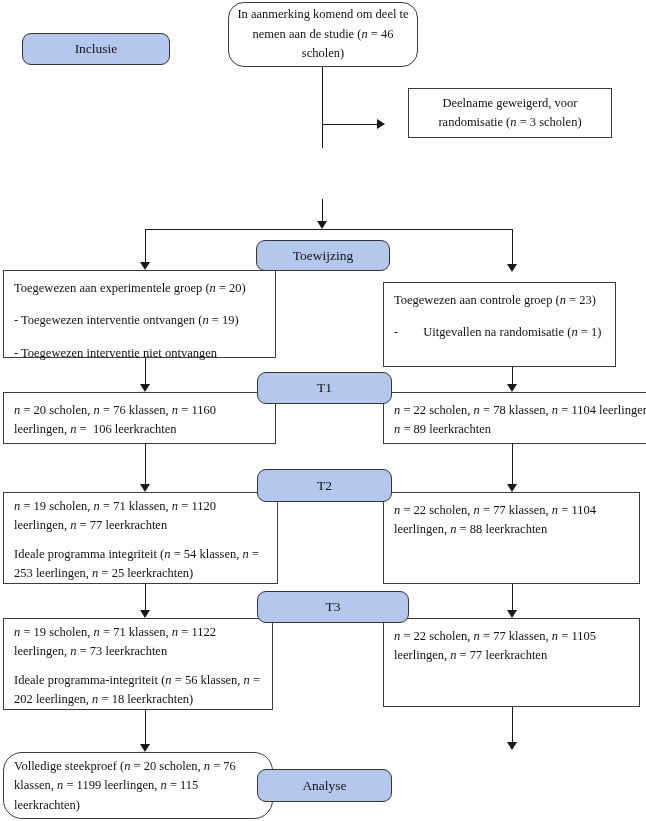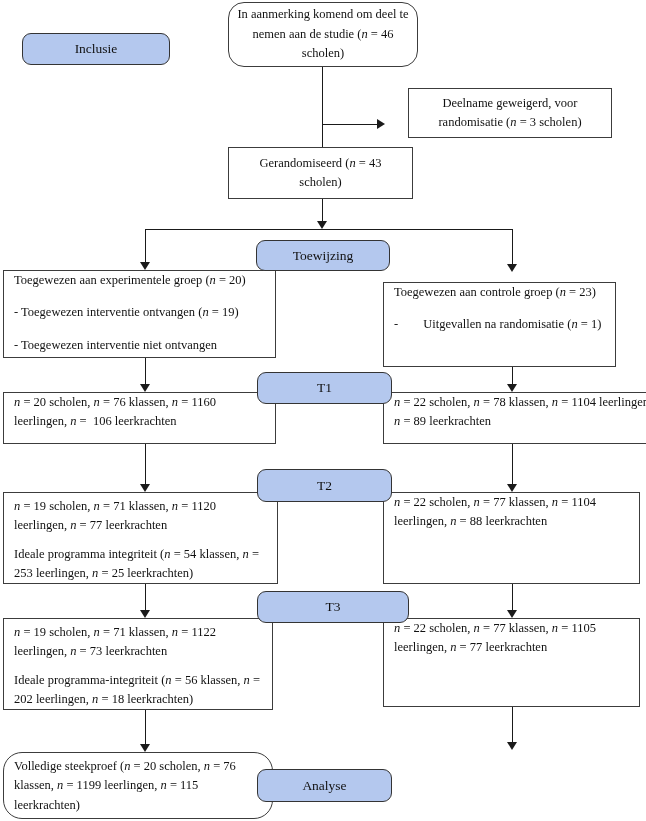--- a/index.html
+++ b/index.html
@@ -4,21 +4,21 @@
 <style>
   html,body{margin:0;padding:0;background:#fff;}
   #canvas{
     position:relative;width:646px;height:821px;background:#fff;
     font-family:"Liberation Serif","DejaVu Serif",serif;color:#111;
   }
   
   .wbox{
     position:absolute;box-sizing:border-box;background:#fff;
     border:1px solid #3c3c3c;font-size:12.5px;line-height:1.55;
-    padding:0 10px;z-index:1;
+    padding:8px 10px;z-index:1;
   }
   .wbox.center{display:flex;align-items:center;justify-content:center;text-align:center;padding:2px 8px;}
   .wbox p{margin:0;}
   .wbox p + p{margin-top:9px;}
   .wbox.wide-gap p + p{margin-top:13px;}
   
   .stage{
     position:absolute;box-sizing:border-box;z-index:3;
     background:var(--stage-fill,#b4c8ee);border:1px solid var(--stage-border,#343434);
     border-radius:9px;display:flex;align-items:center;justify-content:center;
@@ -109,23 +109,20 @@
   <div class="arrow-down aR5"></div>
 
   <div class="wbox center b-eligible">
     <p>In aanmerking komend om deel te nemen aan de studie (<i>n</i> = 46 scholen)</p>
   </div>
 
   <div class="wbox center b-declined">
     <p>Deelname geweigerd, voor randomisatie (<i>n</i> = 3 scholen)</p>
   </div>
 
-  <div class="wbox center b-randomized">
-    <p>Gerandomiseerd (<i>n</i> = 43 scholen)</p>
-  </div>
 
   <div class="wbox wide-gap b-alloc-exp">
     <p>Toegewezen aan experimentele groep (<i>n</i> = 20)</p>
     <p>- Toegewezen interventie ontvangen (<i>n</i> = 19)</p>
     <p>- Toegewezen interventie niet ontvangen</p>
   </div>
 
   <div class="wbox wide-gap b-alloc-ctrl">
     <p>Toegewezen aan controle groep (<i>n</i> = 23)</p>
     <p>-&nbsp;&nbsp;&nbsp;&nbsp;&nbsp;&nbsp;&nbsp;&nbsp;Uitgevallen na randomisatie (<i>n</i> = 1)</p>

